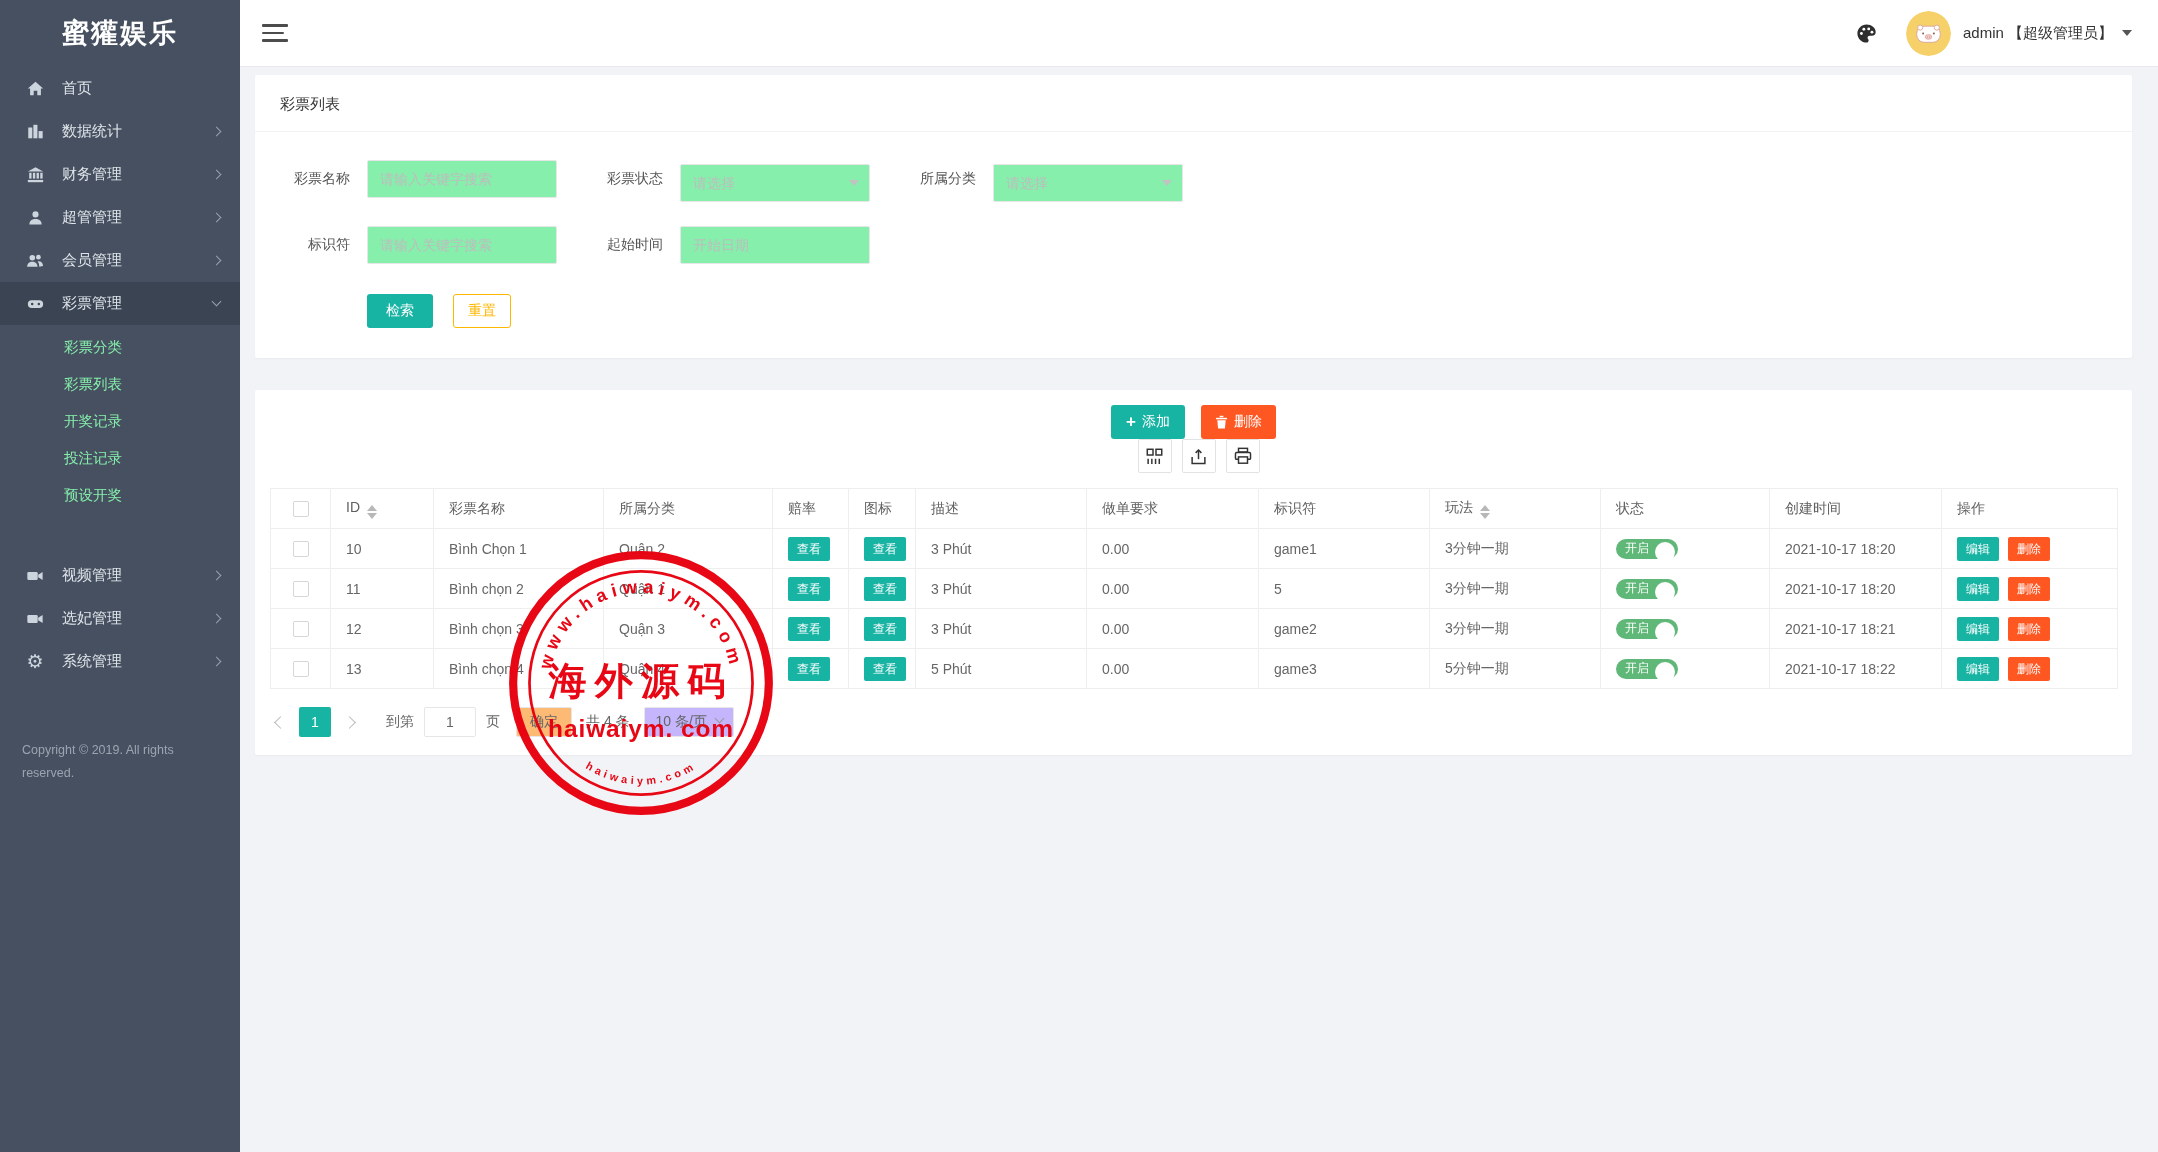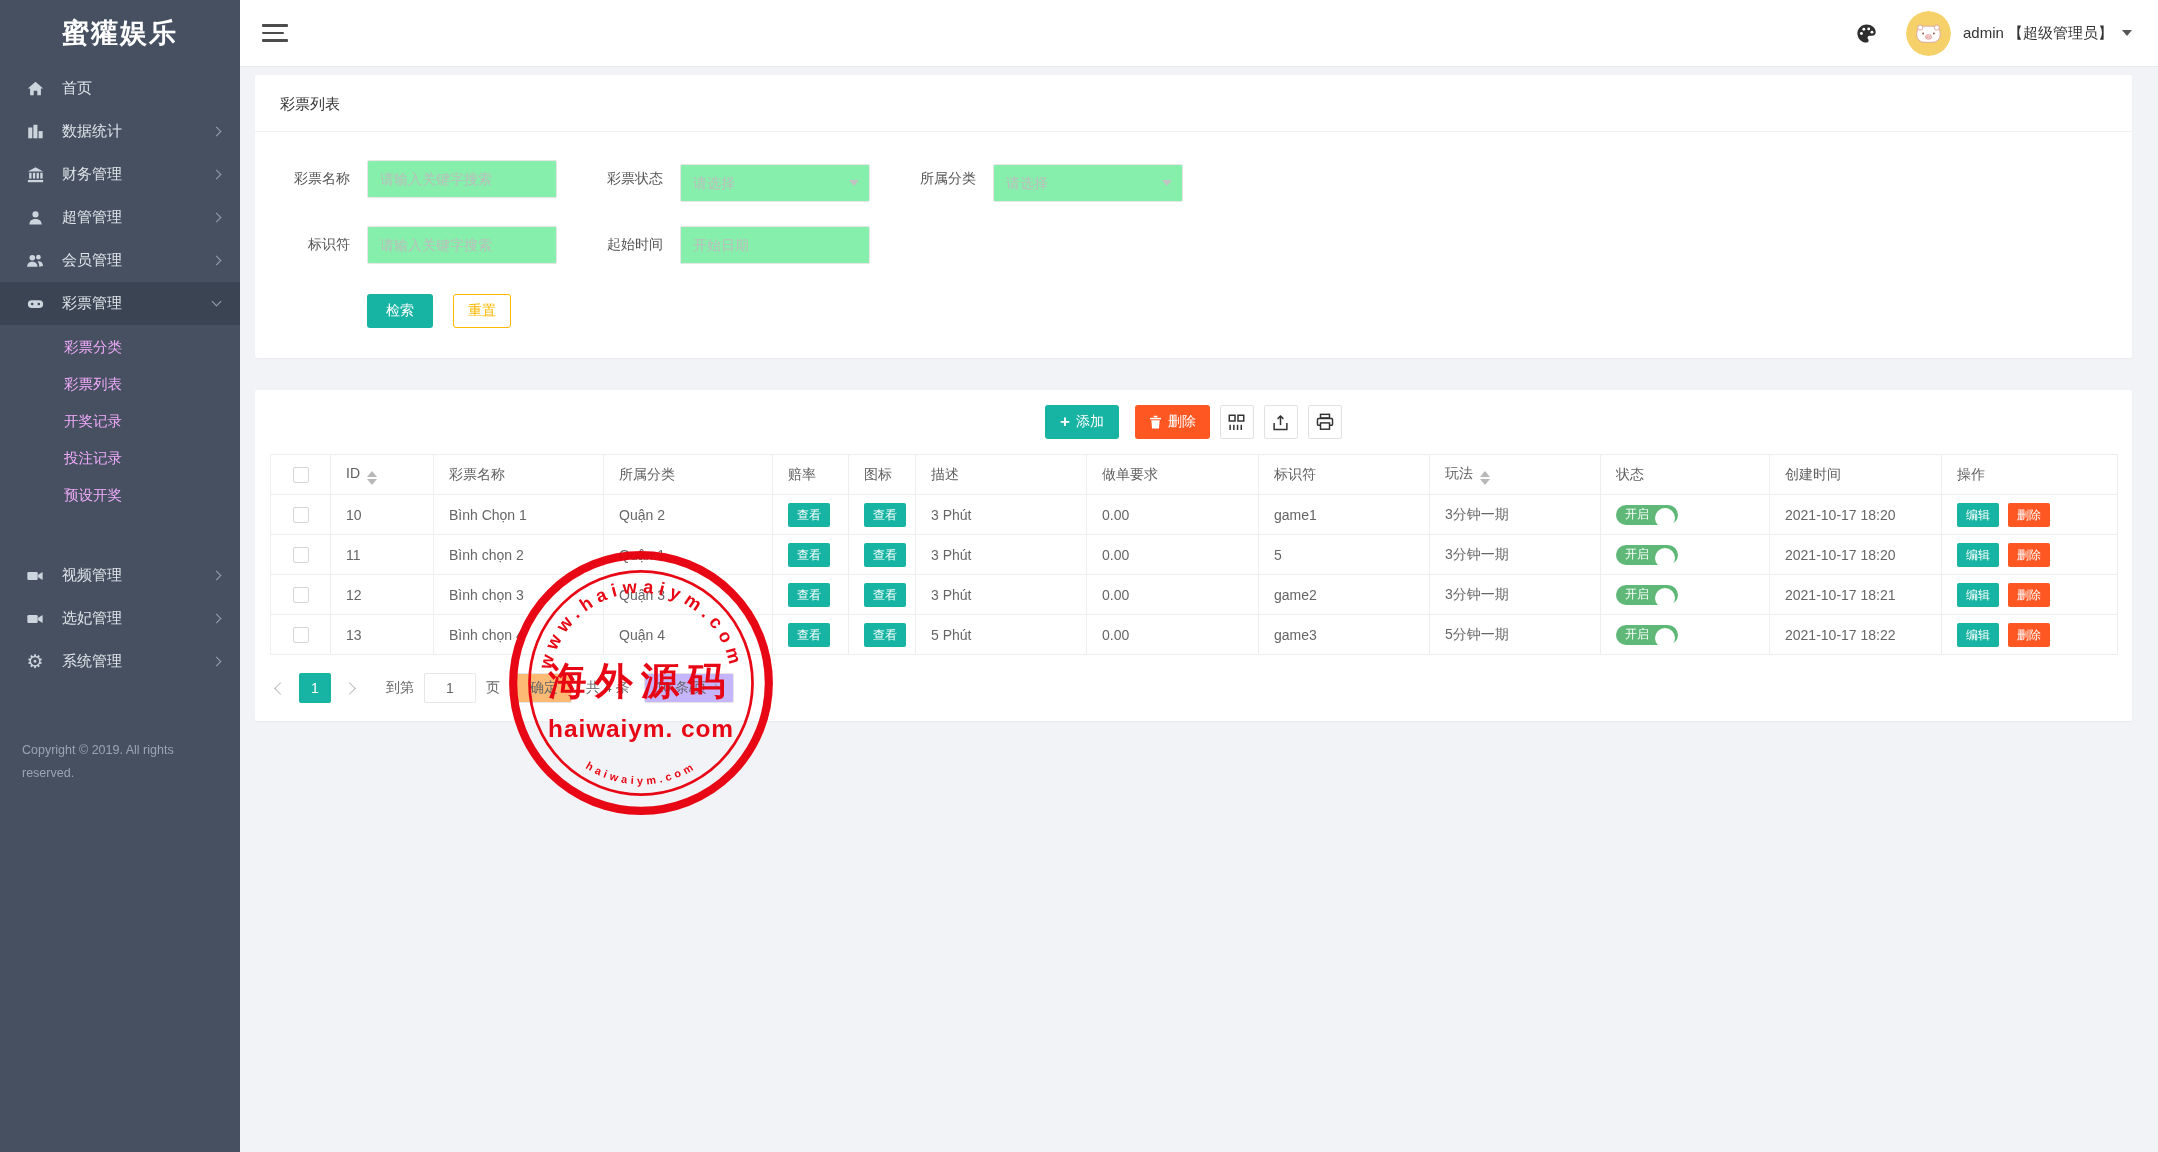--- a/index.html
+++ b/index.html
@@ -28,21 +28,21 @@
   .mi-icon { width: 22px; height: 20px; margin-right: 16px; display: flex; align-items: center; justify-content: center; }
   .mi-icon svg { fill: #ccd4dd; }
   .mi-icon .uni { color: #ccd4dd; font-size: 19px; line-height: 1; }
   .mi-label { flex: 1; }
   .chev { width: 7px; height: 7px; border-right: 1.6px solid #97a1ae; border-bottom: 1.6px solid #97a1ae; display: inline-block; }
   .chev.right { transform: rotate(-45deg); }
   .chev.down  { transform: rotate(45deg); margin-top: -4px; }
   .submenu { padding: 4px 0 40px 0; }
   .submenu-item {
     height: 37px; line-height: 37px; padding-left: 64px;
-    color: #f0abfc; font-size: 14.5px; cursor: pointer;
+    color: #86efac; font-size: 14.5px; cursor: pointer;
   }
   .copyright {
     margin-top: 56px; padding: 0 22px; color: #9aa5b1;
     font-size: 12.5px; line-height: 1.85;
   }
   
   .topbar {
     position: absolute; left: 240px; top: 0; right: 0; height: 67px;
     background: #fff; border-bottom: 1px solid #e9e9ec;
     display: flex; align-items: center; justify-content: space-between;
@@ -79,21 +79,21 @@
     position: absolute; right: 11px; top: 16px; width: 0; height: 0;
     border-left: 5px solid transparent; border-right: 5px solid transparent;
     border-top: 6px solid #c2c2c2; pointer-events: none;
   }
   .btn-row { margin-top: 30px; padding-left: 87px; display: flex; }
   .btn { height: 34px; border-radius: 3px; font-size: 14px; cursor: pointer; border: none; display: inline-flex; align-items: center; justify-content: center; font-family: inherit; }
   .btn-teal { background: #17b3a3; color: #fff; padding: 0 19px; }
   .btn-reset { background: #fff; color: #ffb800; border: 1px solid #ffb800; padding: 0 14px; margin-left: 20px; }
   
   .card2 { margin: 32px 26px 0 15px; padding: 15px 15px 18px; }
-  .table-toolbar { display: flex; justify-content: center; align-items: center; margin-bottom: 15px; }
+  .table-toolbar { display: flex; justify-content: space-between; align-items: center; margin-bottom: 15px; flex-direction: column; }
   .tt-left { display: flex; }
   .btn-add { background: #17b3a3; color: #fff; padding: 0 15px; }
   .btn-add::before { content: "+"; font-size: 17px; margin-right: 6px; font-weight: bold; }
   .btn-del { background: #ff5722; color: #fff; padding: 0 14px; margin-left: 16px; }
   .btn-del svg { margin-right: 6px; }
   .tt-right { display: flex; }
   .icon-btn {
     width: 34px; height: 34px; border: 1px solid #e2e2e2; border-radius: 2px;
     display: flex; align-items: center; justify-content: center; margin-left: 10px;
     background: #fff; cursor: pointer;

